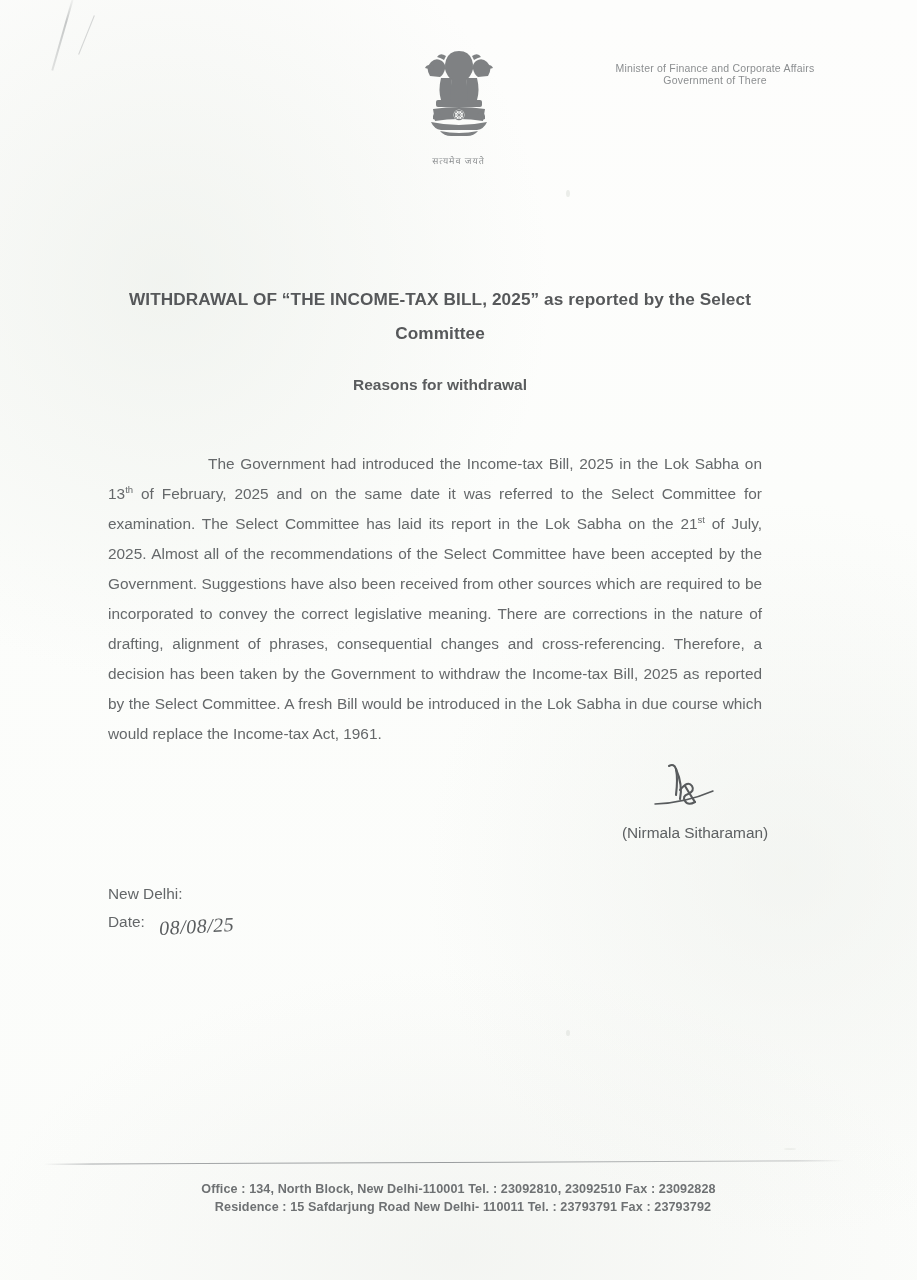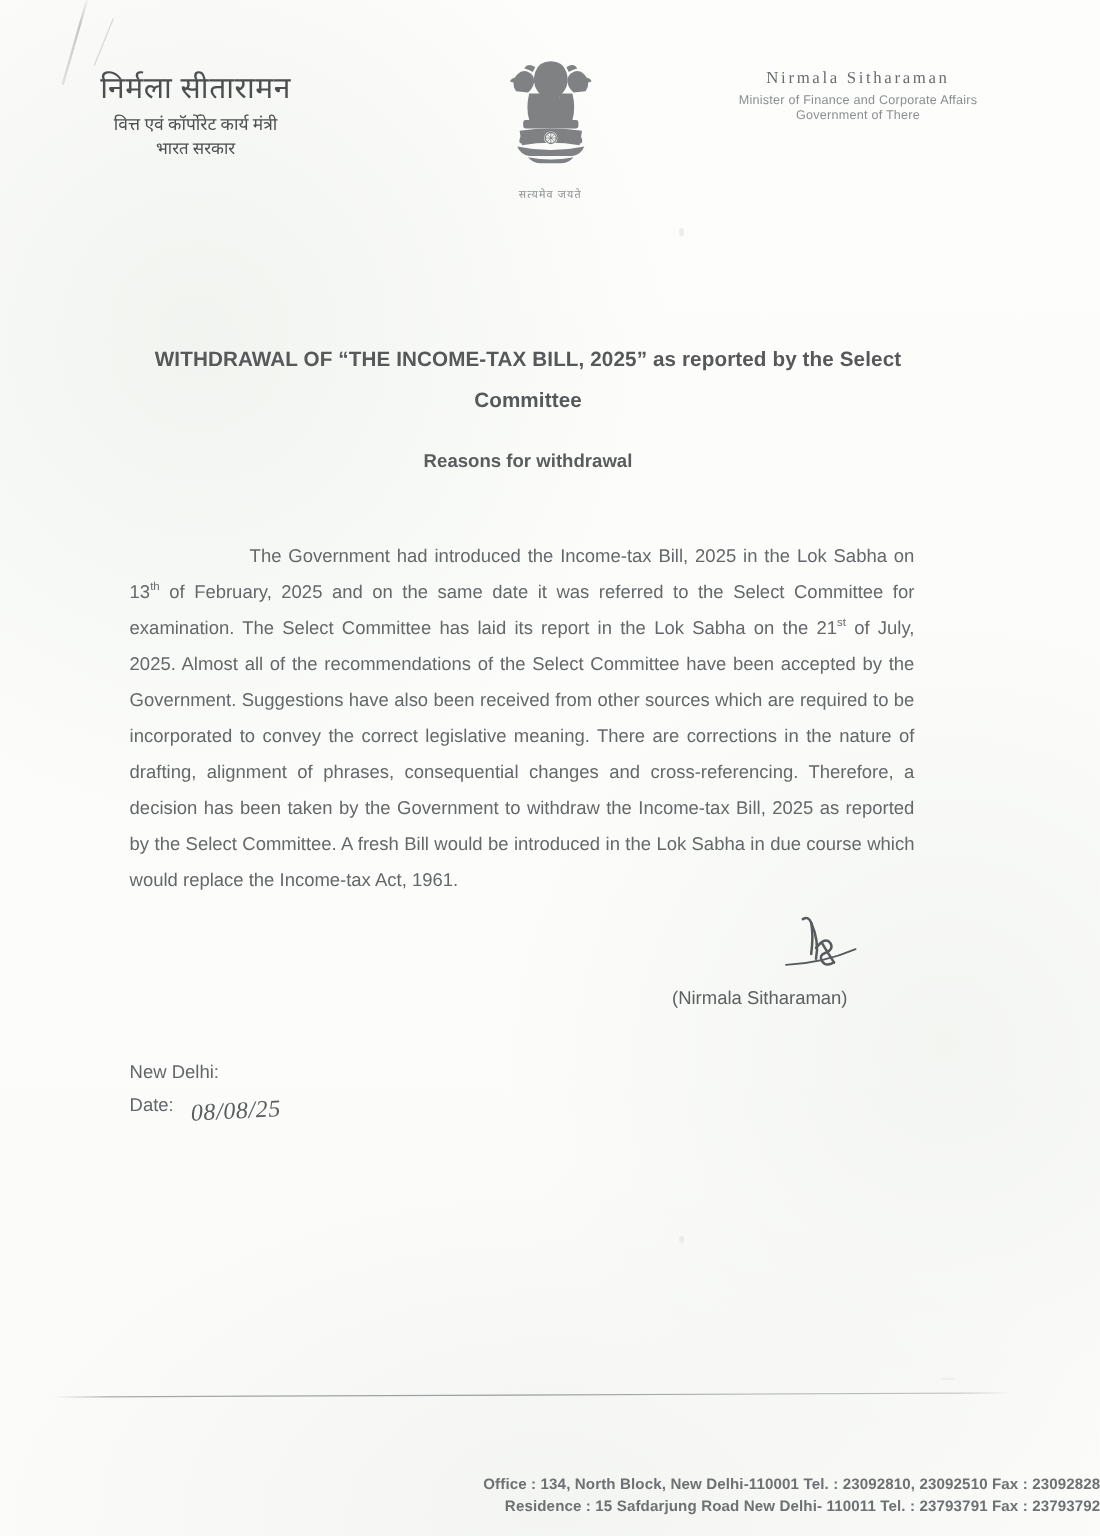--- a/index.html
+++ b/index.html
@@ -145,21 +145,21 @@
     vertical-align: super;
     line-height: 0;
   }
 
   
   .sign-block {
     position: absolute;
     left: 560px;
     top: 762px;
     width: 270px;
-    text-align: left;
+    text-align: center;
   }
   .signature-mark {
     height: 62px;
     position: relative;
   }
   .sign-name {
     font-size: 15.4px;
     color: #5d6062;
     white-space: nowrap;
   }
@@ -194,27 +194,26 @@
     top: 1162px;
     width: 800px;
     height: 1px;
     background: linear-gradient(90deg, rgba(150,153,155,0) 0%, rgba(140,143,146,.75) 6%, rgba(130,134,137,.8) 50%, rgba(150,153,155,.55) 94%, rgba(150,153,155,0) 100%);
     transform: rotate(-0.25deg);
   }
   .footer {
     position: absolute;
     left: 0; right: 0;
     top: 1180px;
-    text-align: right;
+    text-align: center;
     font-size: 12.6px;
     font-weight: bold;
     color: #6e7173;
     line-height: 18px;
     letter-spacing: .1px;
-    margin-top: 48px;
   }
   .footer .line2 { padding-left: 9px; }
 
   
   .crease {
     position: absolute;
     left: 62px;
     top: -6px;
     width: 2px;
     height: 78px;
@@ -238,25 +237,20 @@
 <div class="page">
 
   <div class="crease"></div>
   <div class="crease2"></div>
   <div class="speckle" style="left:566px; top:190px; width:4px; height:7px;"></div>
   <div class="speckle" style="left:566px; top:1030px; width:4px; height:6px;"></div>
   <div class="speckle" style="left:784px; top:1148px; width:12px; height:2px; opacity:.35;"></div>
 
   <div class="letterhead">
 
-    <div class="lh-hindi">
-      <div class="h-name">निर्मला सीतारामन</div>
-      <div class="h-desig">वित्त एवं कॉर्पोरेट कार्य मंत्री</div>
-      <div class="h-govt">भारत सरकार</div>
-    </div>
 
     <div class="emblem-wrap">
       <svg width="86" height="104" viewBox="0 0 86 104">
         <g fill="#6e7173" opacity="0.88">
 
           <path d="M14 30 q-5 -8 1 -14 q5 -5 11 -1 q4 3 3 8 q-1 5 -5 8 z"></path>
           <path d="M72 30 q5 -8 -1 -14 q-5 -5 -11 -1 q-4 3 -3 8 q1 5 5 8 z"></path>
 
           <path d="M18 20 q-7 -3 -9 2 q5 1 8 3 z"></path>
           <path d="M68 20 q7 -3 9 2 q-5 1 -8 3 z"></path>
@@ -286,21 +280,20 @@
           <path d="M64 65 q6 2 5 8 q-4 2 -8 0 q-1 -5 3 -8 z"></path>
 
           <path d="M15 76 q28 6 56 0 q-3 7 -10 8 l-36 0 q-7 -1 -10 -8 z"></path>
           <path d="M24 85 q19 4 38 0 q-4 5 -11 5 l-16 0 q-7 0 -11 -5 z"></path>
         </g>
       </svg>
       <div class="emblem-motto">सत्यमेव जयते</div>
     </div>
 
     <div class="lh-english">
-      <div class="e-name">Nirmala Sitharaman</div>
       <div class="e-desig">Minister of Finance and Corporate Affairs</div>
       <div class="e-govt">Government of There</div>
     </div>
   </div>
 
   <div class="doc-title">WITHDRAWAL OF “THE INCOME-TAX BILL, 2025” as reported by the Select Committee</div>
   <div class="doc-subtitle">Reasons for withdrawal</div>
 
   <p class="body-text"><span>The Government had introduced the Income-tax Bill, 2025 in the Lok Sabha on 13</span><sup>th</sup><span> of February, 2025 and on the same date it was referred to the Select Committee for examination. The Select Committee has laid its report in the Lok Sabha on the 21</span><sup>st</sup><span> of July, 2025.  Almost all of the recommendations of the Select Committee have been accepted by the Government. Suggestions have also been received from other sources which are required to be incorporated to convey the correct legislative meaning. There are corrections in the nature of drafting, alignment of phrases, consequential changes and cross-referencing. Therefore, a decision has been taken by the Government to withdraw the Income-tax Bill, 2025 as reported by the Select Committee. A fresh Bill would be introduced in the Lok Sabha in due course which would replace the Income-tax Act, 1961.</span></p>
 

